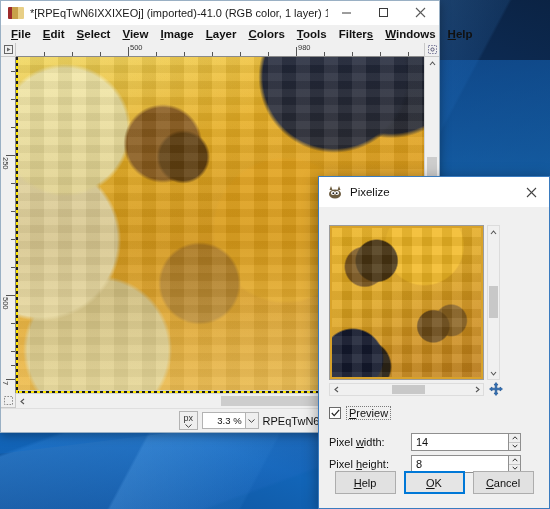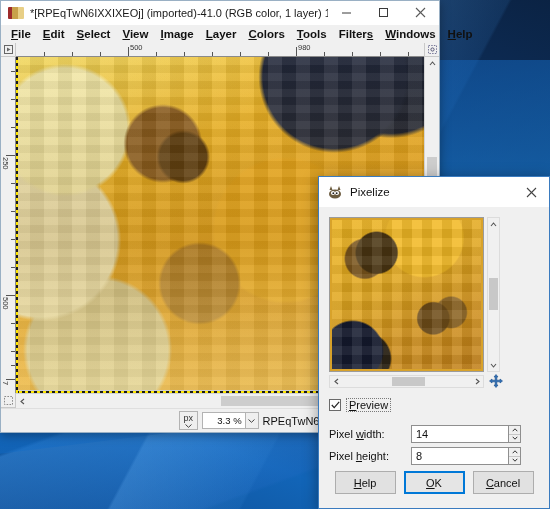--- a/index.html
+++ b/index.html
@@ -212,21 +212,21 @@
   .dlg-title {
     height:30px; background:#fff;
     display:flex; align-items:center; padding-left:8px;
   }
   .dlg-icon { width:16px; height:14px; margin-right:7px; flex:0 0 auto; }
   .dlg-title-text { font-size:11.5px; color:#111; flex:1 1 auto; }
   .dlg-close {
     width:36px; height:30px; display:flex; align-items:center; justify-content:center;
     color:#444;
   }
-  .dlg-body { padding: 10px 10px; }
+  .dlg-body { padding: 10px 10px; margin-top: 8px; }
 
   .preview-row { display:flex; }
   .preview-box {
     width: 155px; height: 155px;
     border:1px solid #9b9b9b; background:#d8a22a;
     box-sizing:border-box; position:relative;
     image-rendering: pixelated;
     padding: 2px;
   }
   .preview-inner { width:100%; height:100%; }

